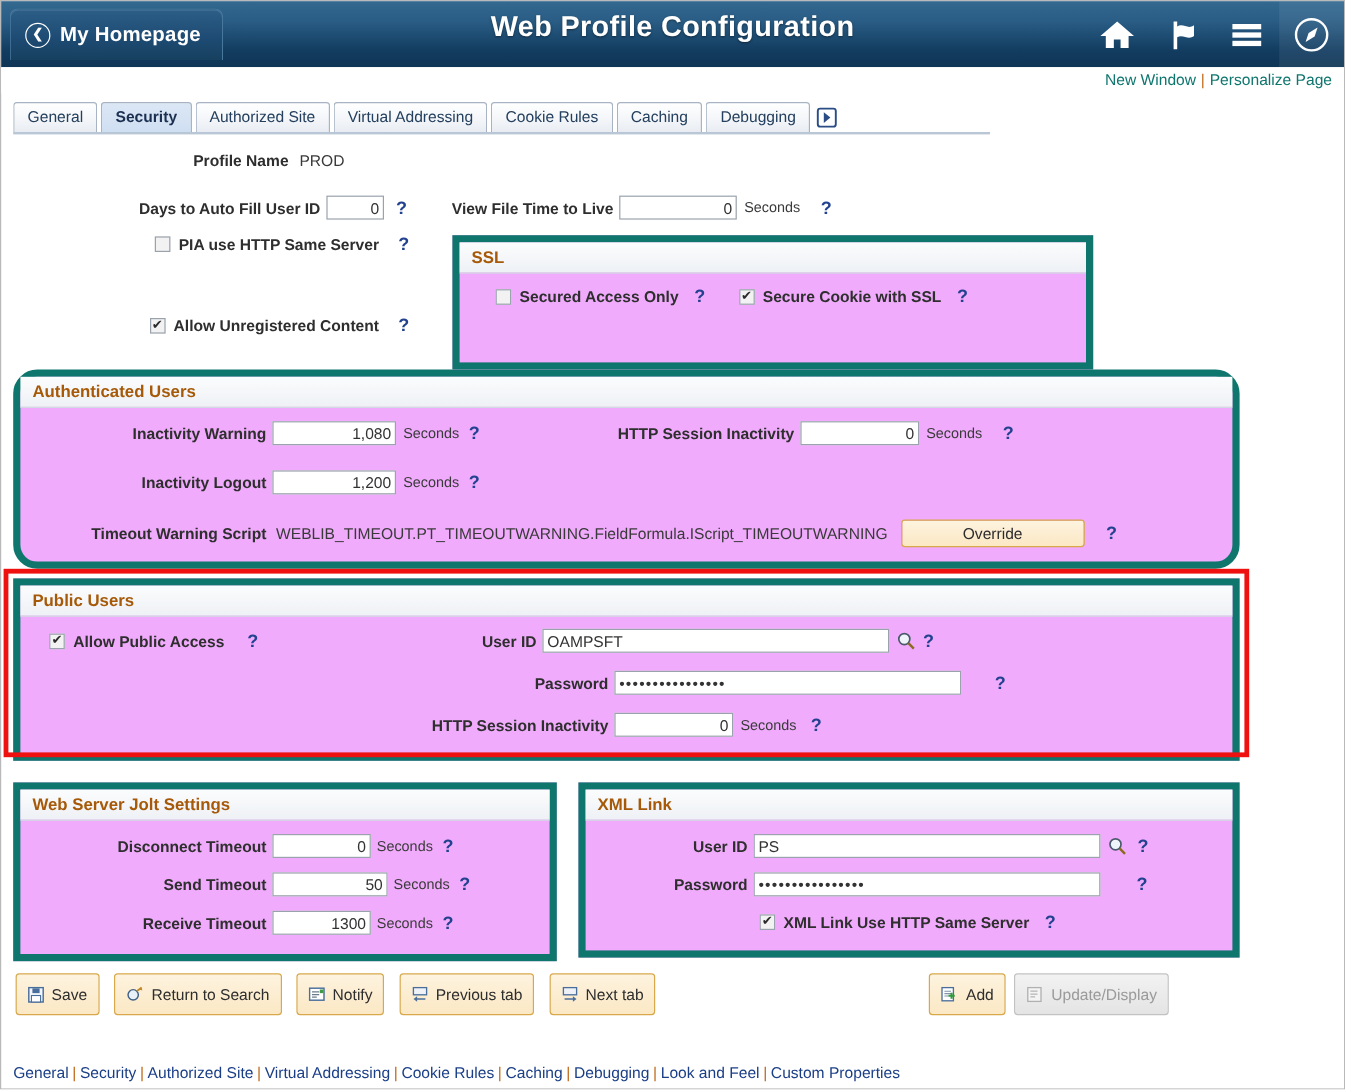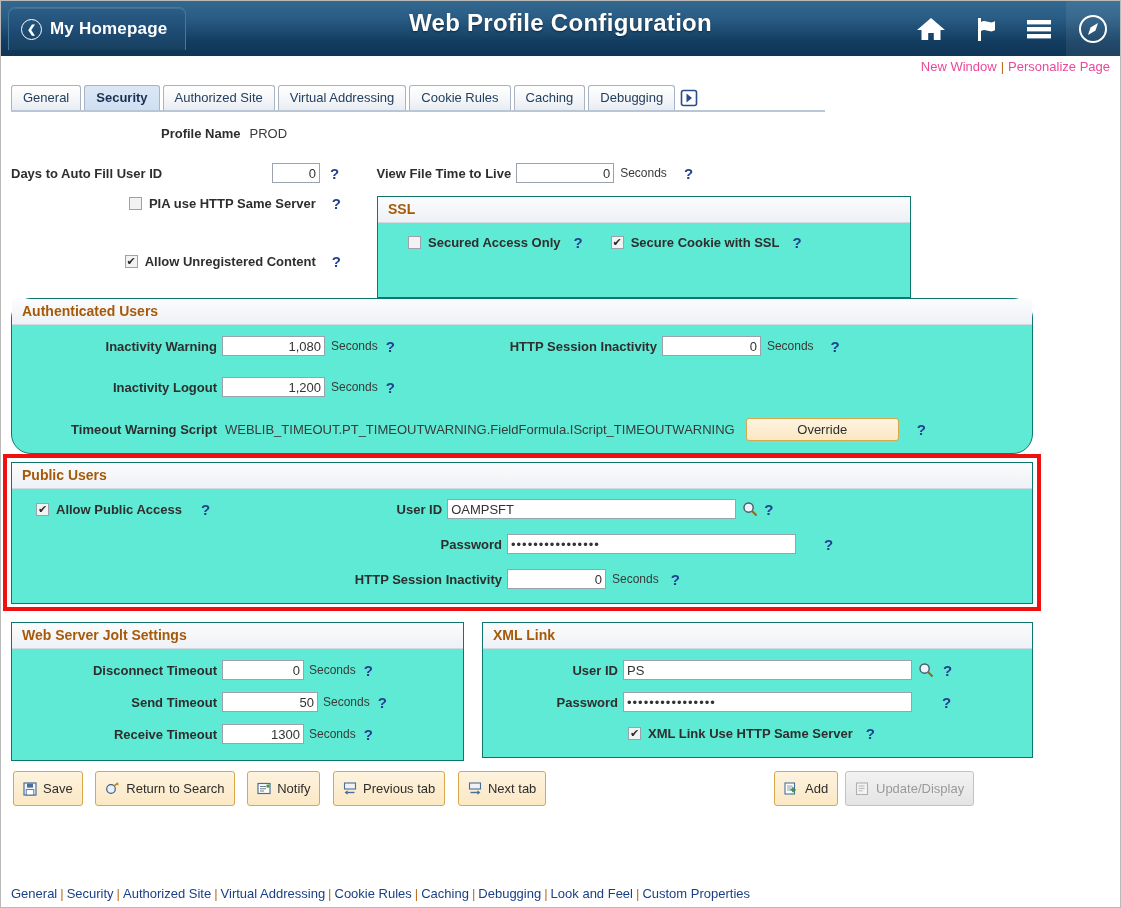--- a/index.html
+++ b/index.html
@@ -45,21 +45,21 @@
   .hdr-icons{position:absolute;right:0;top:0;height:55px;display:flex;align-items:center;}
   .hicon{width:54px;height:55px;display:flex;align-items:center;justify-content:center;}
   .hicon.navbar{background:rgba(255,255,255,.07);}
   .hicon svg{display:block;}
 
   
   .linkbar{
     position:relative;height:22px;background:#ffffff;
     text-align:right;padding:3px 10px 0 0;box-sizing:border-box;
   }
-  .linkbar a{color:#ec4899;font-size:13px;text-decoration:none;}
+  .linkbar a{color:#0f766e;font-size:13px;text-decoration:none;}
   .linkbar .sep{color:#c06a1b;margin:0 4px;}
 
   
   .tabrow{
     position:relative;height:30px;margin:2px 0 0 0;padding-left:10px;
     box-sizing:border-box;display:flex;align-items:flex-end;gap:3px;
   }
   .tab{
     height:25px;line-height:23px;padding:0 11px;
     background:linear-gradient(to bottom,#ffffff 0%,#f4f6f9 55%,#e8ecf2 100%);
@@ -101,21 +101,21 @@
     width:13px;height:13px;border:1px solid #9aa3ad;background:#f2f2f2;
     display:inline-flex;align-items:center;justify-content:center;
     box-sizing:border-box;vertical-align:-2px;
     font-size:11px;line-height:1;color:#2b2b2b;
   }
   .chk.on::after{content:"✔";font-size:11px;line-height:1;color:#2b2b2b;}
 
   .mag{display:inline-block;width:16px;height:16px;vertical-align:-3px;}
 
   
-  .grp{border:1px solid #0f766e;background:#5eead4;box-sizing:border-box;}
+  .grp{border:6px solid #0f766e;background:#f0abfc;box-sizing:border-box;}
   .grp-hdr{
     background:linear-gradient(to bottom,#fbfcfd 0%,#eef1f5 100%);
     border-bottom:1px solid #d3d9e0;
     height:25px;line-height:24px;padding-left:10px;
     color:#a65a09;font-weight:bold;font-size:14px;
   }
   .grp-body{padding:8px 10px 10px 10px;position:relative;}
 
   .row{display:flex;align-items:center;}
 
@@ -207,21 +207,21 @@
   <div class="tabline"></div>
 
   <div class="form">
 
     <div class="row" style="margin-top:14px;padding-left:150px;">
       <span class="lbl">Profile Name</span>
       <span class="val" style="margin-left:9px;">PROD</span>
     </div>
 
     <div class="row" style="margin-top:22px;">
-      <div style="width:256px;text-align:left;">
+      <div style="width:256px;text-align:right;">
         <span class="lbl">Days to Auto Fill User ID</span>
       </div>
       <input class="fld" style="width: 48px; margin-left: 5px;" value="0">
       <span class="help" style="margin-left:10px;">?</span>
       <div style="width:172px;text-align:right;">
         <span class="lbl">View File Time to Live</span>
       </div>
       <input class="fld" style="width: 98px; margin-left: 5px;" value="0">
       <span class="unit" style="margin-left:6px;">Seconds</span>
       <span class="help" style="margin-left:17px;">?</span>

